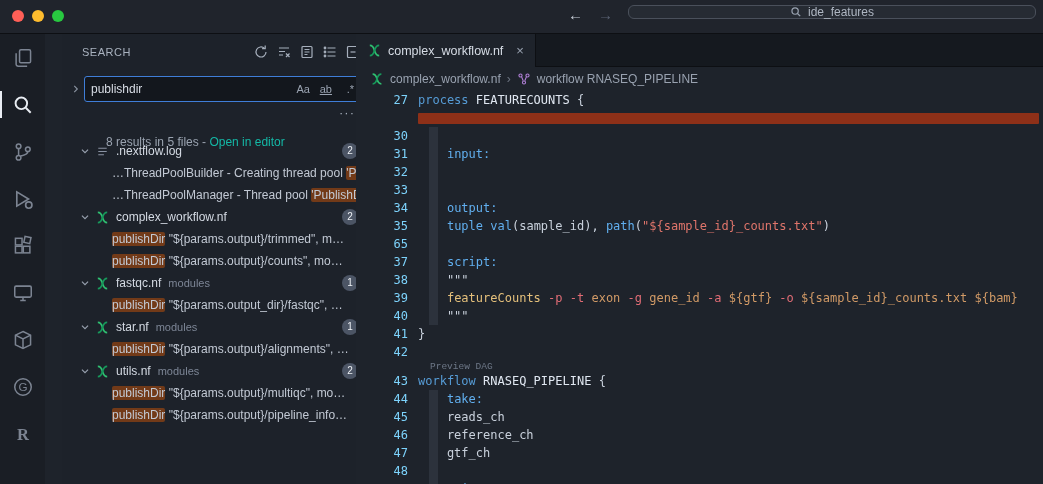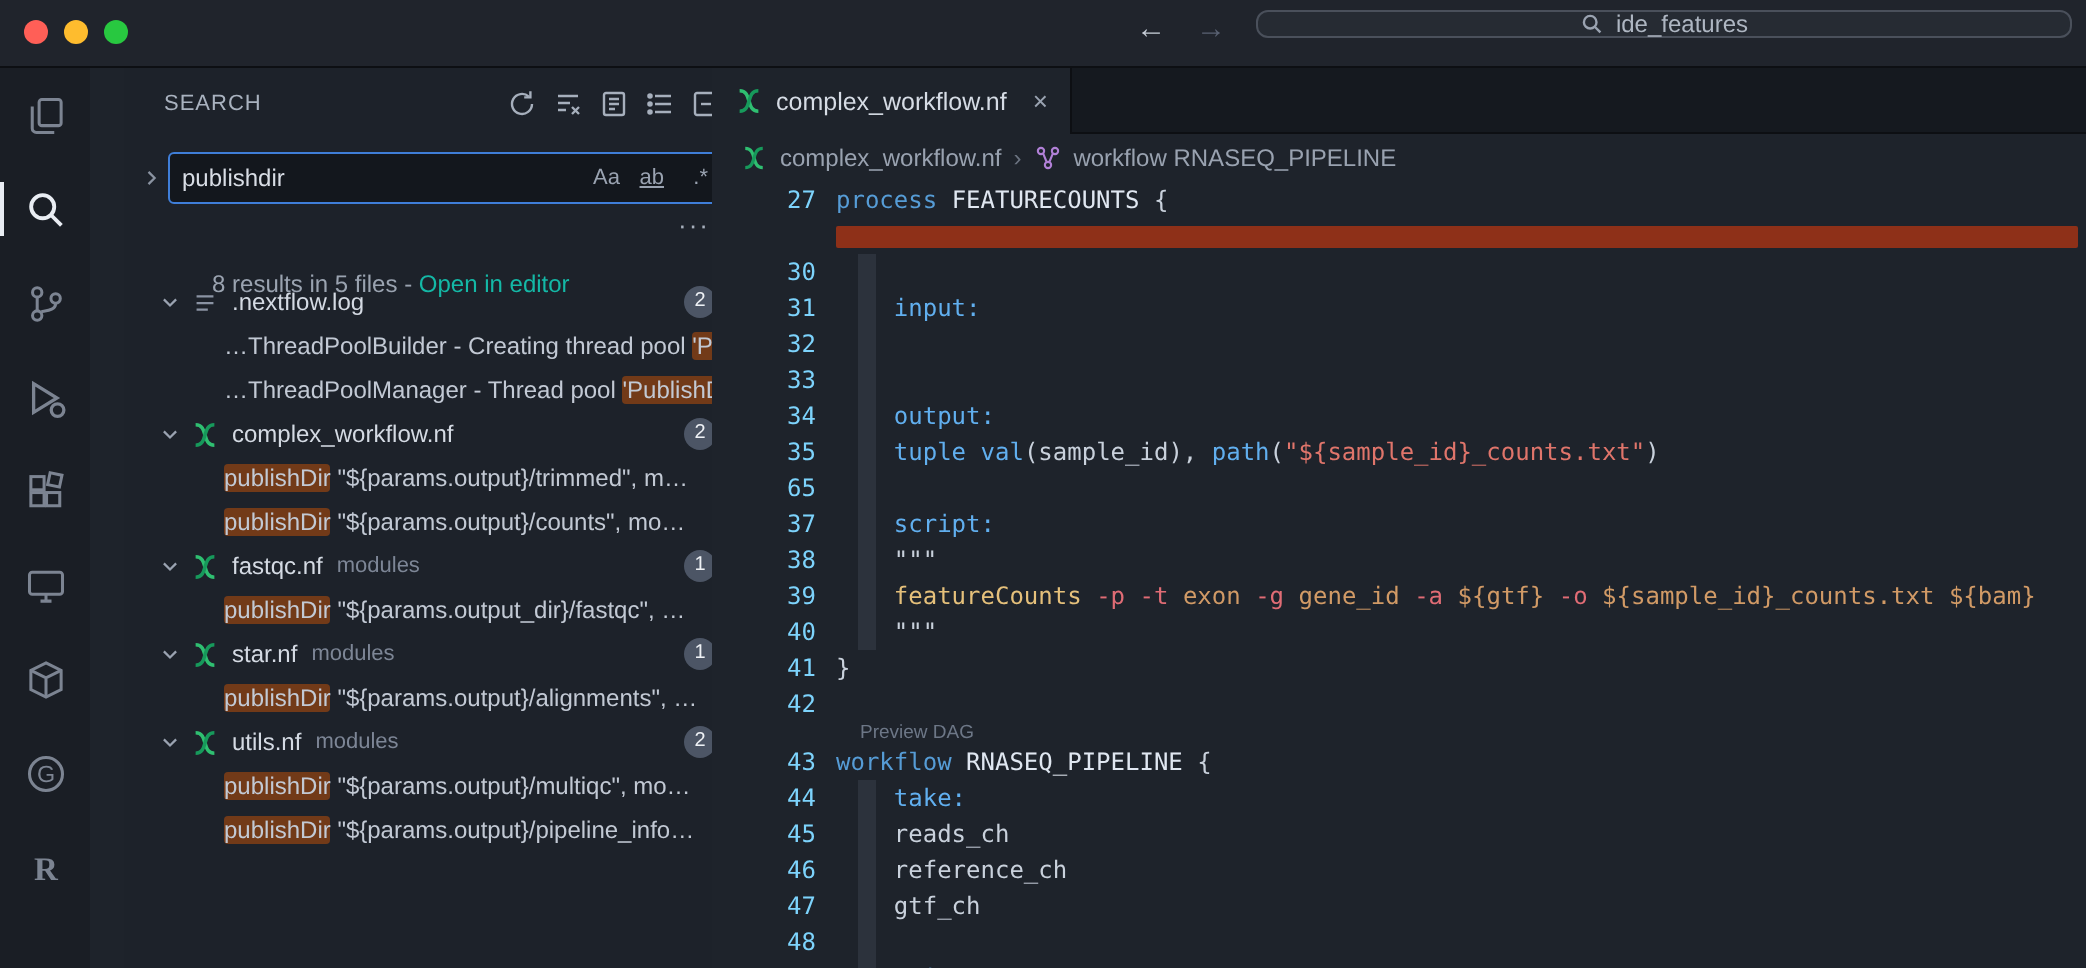--- a/index.html
+++ b/index.html
@@ -56,21 +56,21 @@
   .tab-icon svg{width:15px;height:15px;display:block}
   .tab-close{color:#9aa3b1;font-size:13px;margin-left:7px}
   .breadcrumbs{position:absolute;top:33px;left:0;right:0;height:24px;display:flex;align-items:center;gap:6px;padding-left:14px;font-size:12px;color:#99a2b0}
   .bc-sep{color:#6b7380}
   .bc-icon svg{width:14px;height:14px;display:block}
   #code{position:absolute;top:57px;left:0;right:0;bottom:0;overflow:hidden;font-family:"DejaVu Sans Mono","Liberation Mono",monospace;font-size:12px}
   .line{height:18px;line-height:18px;position:relative;white-space:pre;display:flex}
   .ln{width:52px;text-align:right;color:#7dd3fc;flex:none}
   .lc{padding-left:10px;flex:none}
   .guide{position:absolute;left:73px;top:0;height:18px;width:9px;background:rgba(130,142,162,.15)}
-  .lens{height:11px;line-height:11px;padding-left:74px;font-size:9.5px;color:#6d7787;font-family:Liberation Sans, sans-serif}
+  .lens{height:11px;line-height:11px;padding-left:74px;font-size:9.5px;color:#6d7787;font-family:Liberation Mono, monospace}
   .foldbar{height:11px;margin:4px 4px 0 10px;background:#8e3018;flex:1;border-radius:1px}
   .tk-p{color:#c9d1dc}.tk-kw{color:#569cd6}.tk-lb{color:#61afef}.tk-fn{color:#61afef}
   .tk-nm{color:#e0e7f1}.tk-st{color:#e0756b}.tk-or{color:#d19a66}.tk-fl{color:#e06c75}.tk-cm{color:#e5c07b}
 </style>
 </head>
 <body>
 
 <div class="app">
 
   <div class="titlebar">

